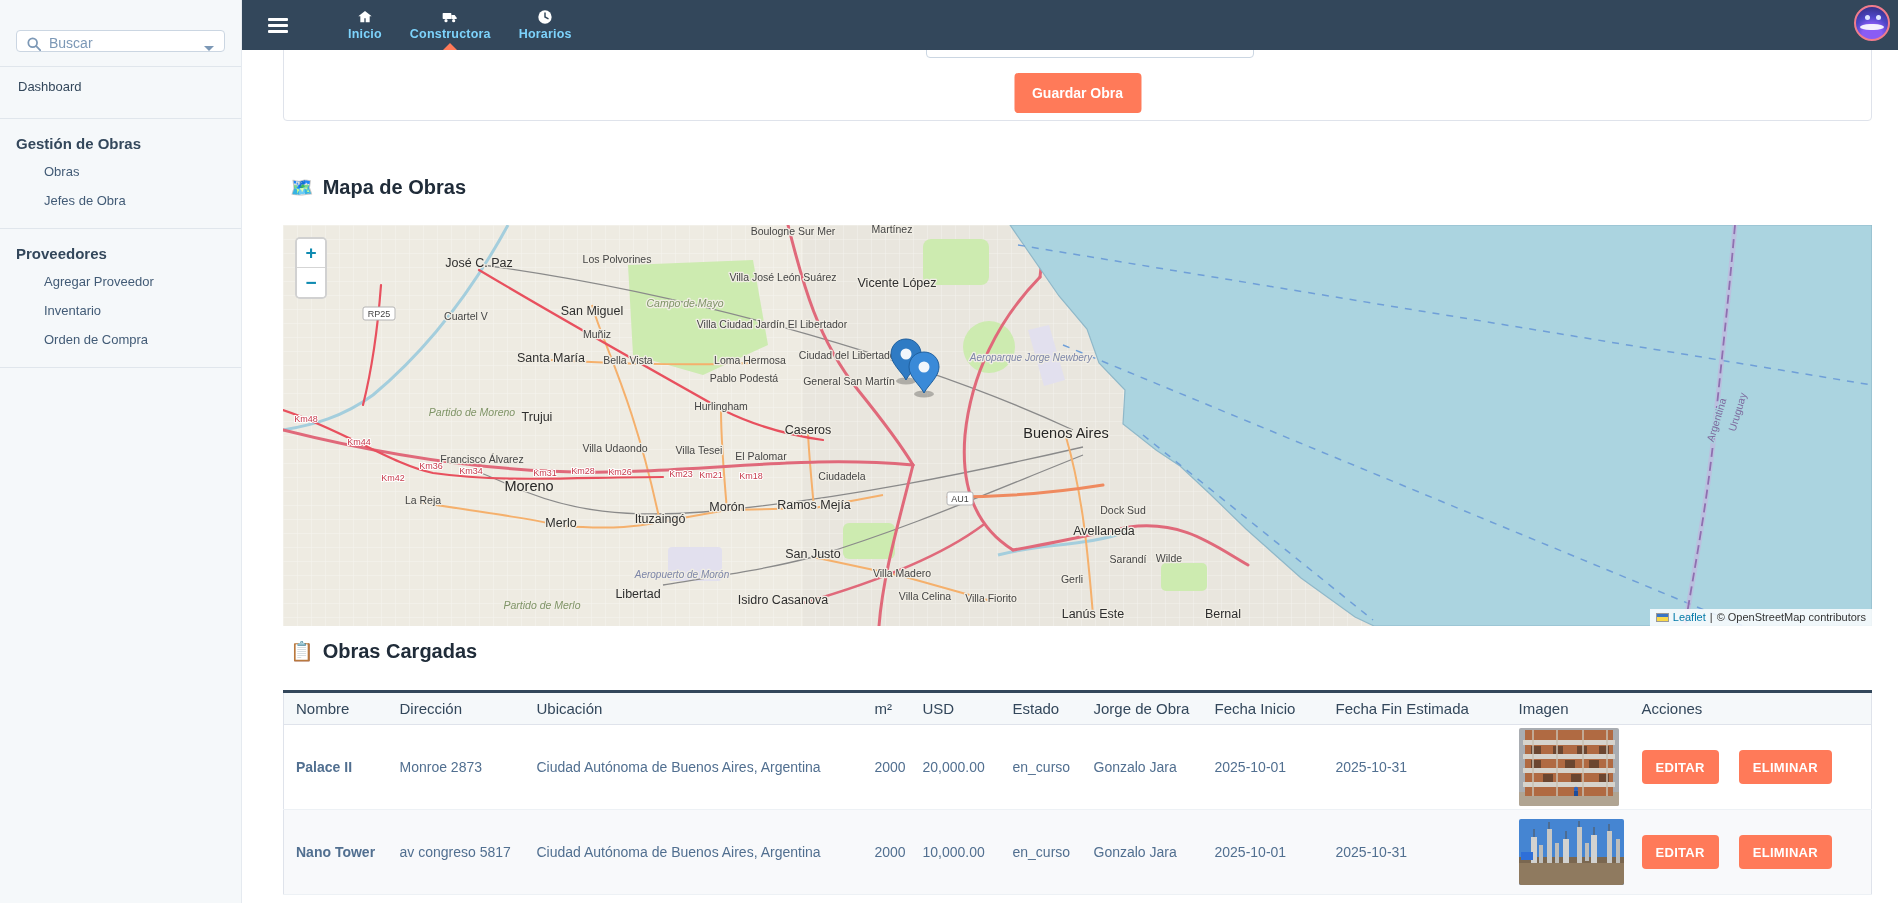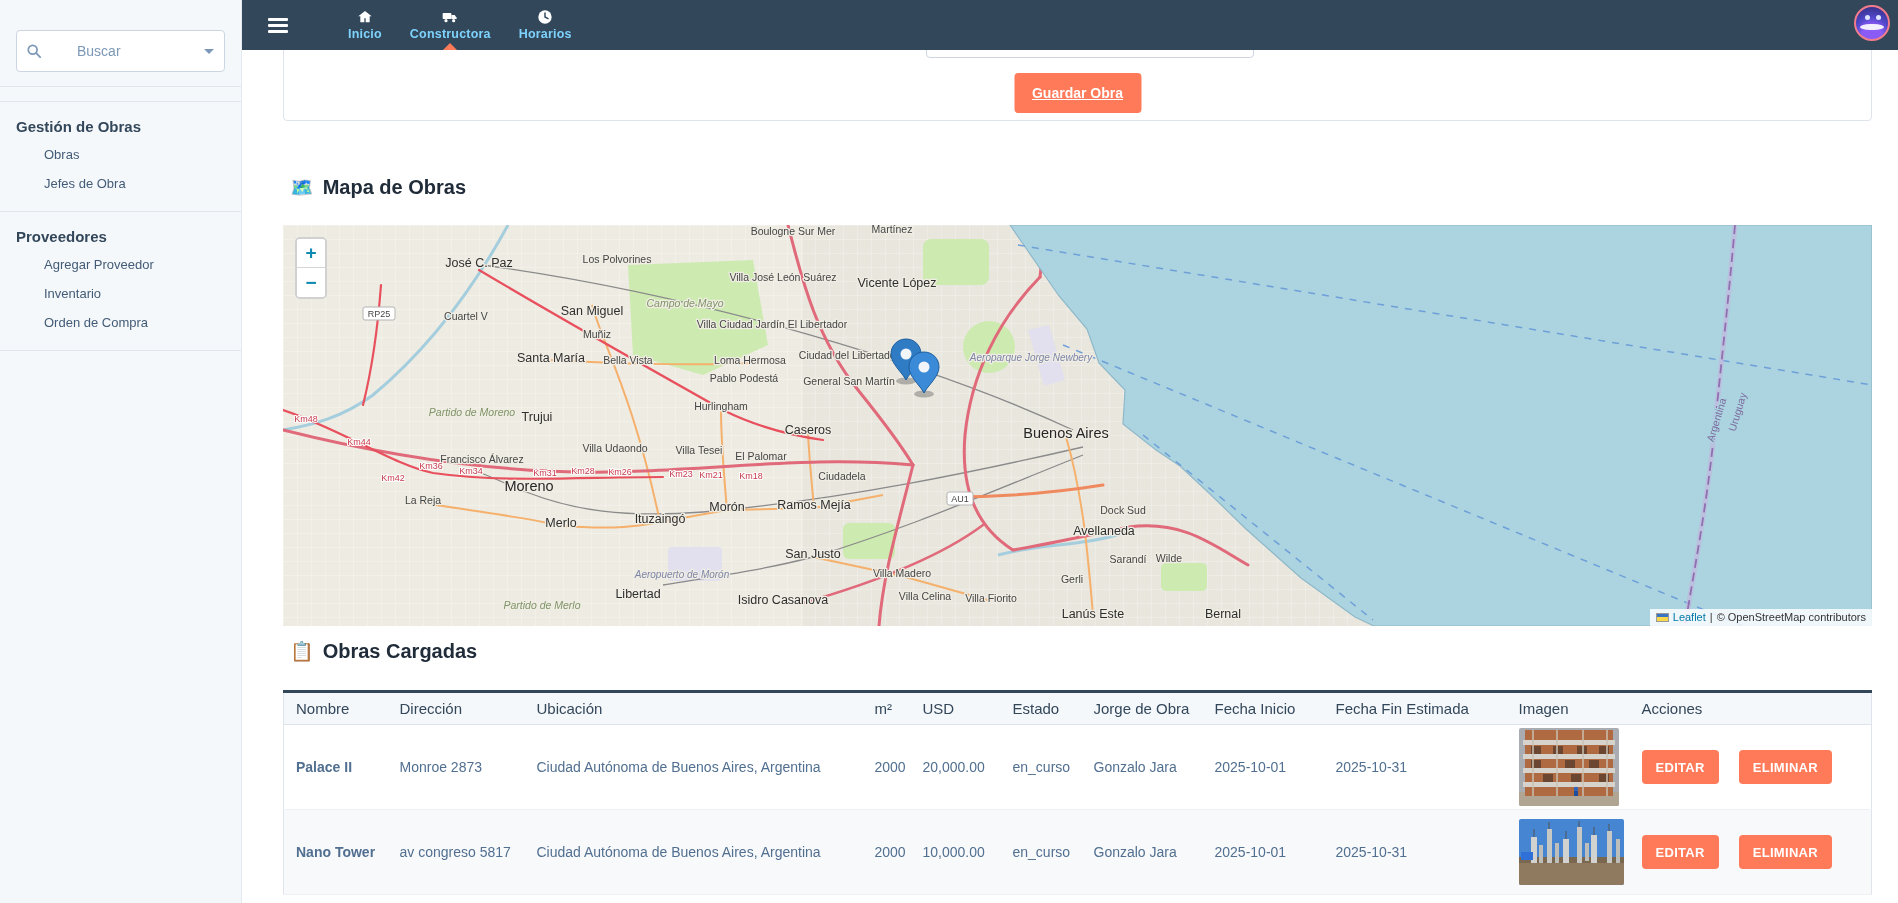--- a/index.html
+++ b/index.html
@@ -4,22 +4,22 @@
 <style>
   * { margin:0; padding:0; box-sizing:border-box; }
   html,body { width:1898px; height:903px; overflow:hidden; background:#fff;
     font-family:"Liberation Sans", sans-serif; color:#33475b; }
   body { position:relative; }
 
   
   .sidebar { position:absolute; left:0; top:0; width:242px; height:903px;
     background:#f5f8fa; border-right:1px solid #e5eaf0; z-index:5; }
   .version { text-align:center; padding-top:22px; font-size:14px; font-weight:bold; color:#33475b; }
-  .searchbox { margin:30px 16px 0 16px; height:42px; background:#fff; border:1px solid #cbd6e2;
-    border-radius:4px; display:flex; align-items:center; padding:0 10px; cursor:pointer;gap:28px; }
+  .searchbox { margin:30px 16px 0 16px; height:22px; background:#fff; border:1px solid #cbd6e2;
+    border-radius:4px; display:flex; align-items:flex-end; padding:0 10px; cursor:pointer; }
   .searchbox .ph { flex:1; color:#7c98b6; font-size:14px; margin-left:8px; }
   .caret-down { width:0; height:0; border-left:5px solid transparent; border-right:5px solid transparent;
     border-top:5px solid #7c98b6; }
   .side-div { border-top:1px solid #e0e6ec; margin:14px 0 0 0; }
   .side-link { display:block; padding:12px 0 10px 18px; font-size:13px; color:#33475b; cursor:pointer; }
   .side-title { padding:16px 0 4px 16px; font-size:15px; font-weight:bold; color:#33475b; }
   .side-item { display:block; padding:8px 0 6px 44px; font-size:13px; color:#425b76; cursor:pointer; }
 
   
   .topnav { position:absolute; left:242px; top:0; width:1656px; height:50px; background:#33475b;
@@ -40,21 +40,21 @@
   .avatar::before { content:""; position:absolute; left:9px; top:8px; width:5px; height:5px;
     border-radius:50%; background:#dfe7ff; box-shadow:11px 0 0 #dfe7ff; }
 
   
   .top-card { position:absolute; left:283px; top:40px; width:1589px; height:81px; background:#fff;
     border:1px solid #dfe3eb; border-radius:4px; }
   .input-sliver { position:absolute; left:642px; top:2px; width:328px; height:15px;
     border:1px solid #cbd6e2; border-radius:4px; background:#fff; }
   .save-btn { position:absolute; left:50%; transform:translateX(-50%); top:32px; height:40px;
     background:#ff7a59; color:#fff; border:none; border-radius:4px; padding:0 18px;
-    font-size:14px; font-weight:bold; font-family:inherit; cursor:pointer;text-decoration:underline; }
+    font-size:14px; font-weight:bold; font-family:inherit; cursor:pointer; }
 
   .section-heading { position:absolute; display:flex; align-items:center; gap:9px;
     font-size:20px; font-weight:bold; color:#202c39; }
   .section-heading .emoji { font-size:19px; }
   #heading-map { left:290px; top:176px; }
   #heading-obras { left:290px; top:640px; }
 
   
   .map-box { position:absolute; left:283px; top:225px; width:1589px; height:401px;
     background:#eeebe2; overflow:hidden; cursor:grab; }
@@ -103,20 +103,21 @@
 <aside class="sidebar">
   <div class="searchbox">
     <svg width="14" height="14" viewBox="0 0 16 16">
       <circle cx="6.5" cy="6.5" r="5" fill="none" stroke="#7c98b6" stroke-width="2"></circle>
       <line x1="10.5" y1="10.5" x2="15" y2="15" stroke="#7c98b6" stroke-width="2" stroke-linecap="round"></line>
     </svg>
     <span class="ph">Buscar</span>
     <span class="caret-down"></span>
   </div>
   <div class="side-div"></div>
+  <a class="side-link">Dashboard</a>
   <div class="side-div"></div>
   <div class="side-title">Gestión de Obras</div>
   <a class="side-item">Obras</a>
   <a class="side-item">Jefes de Obra</a>
   <div class="side-div"></div>
   <div class="side-title">Proveedores</div>
   <a class="side-item">Agregar Proveedor</a>
   <a class="side-item">Inventario</a>
   <a class="side-item">Orden de Compra</a>
   <div class="side-div"></div>

